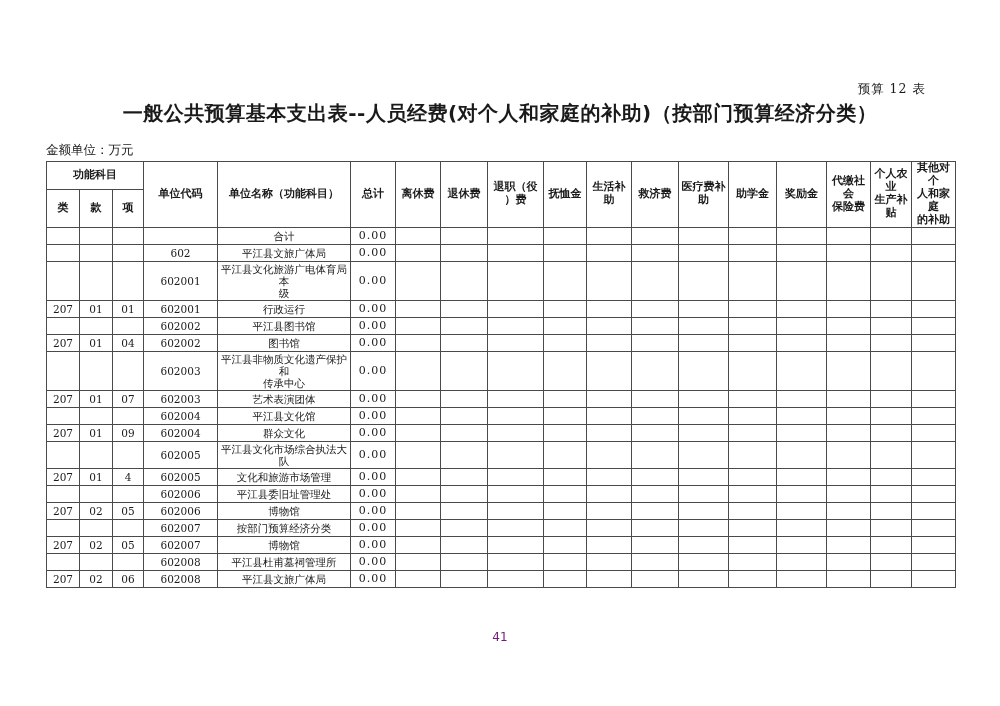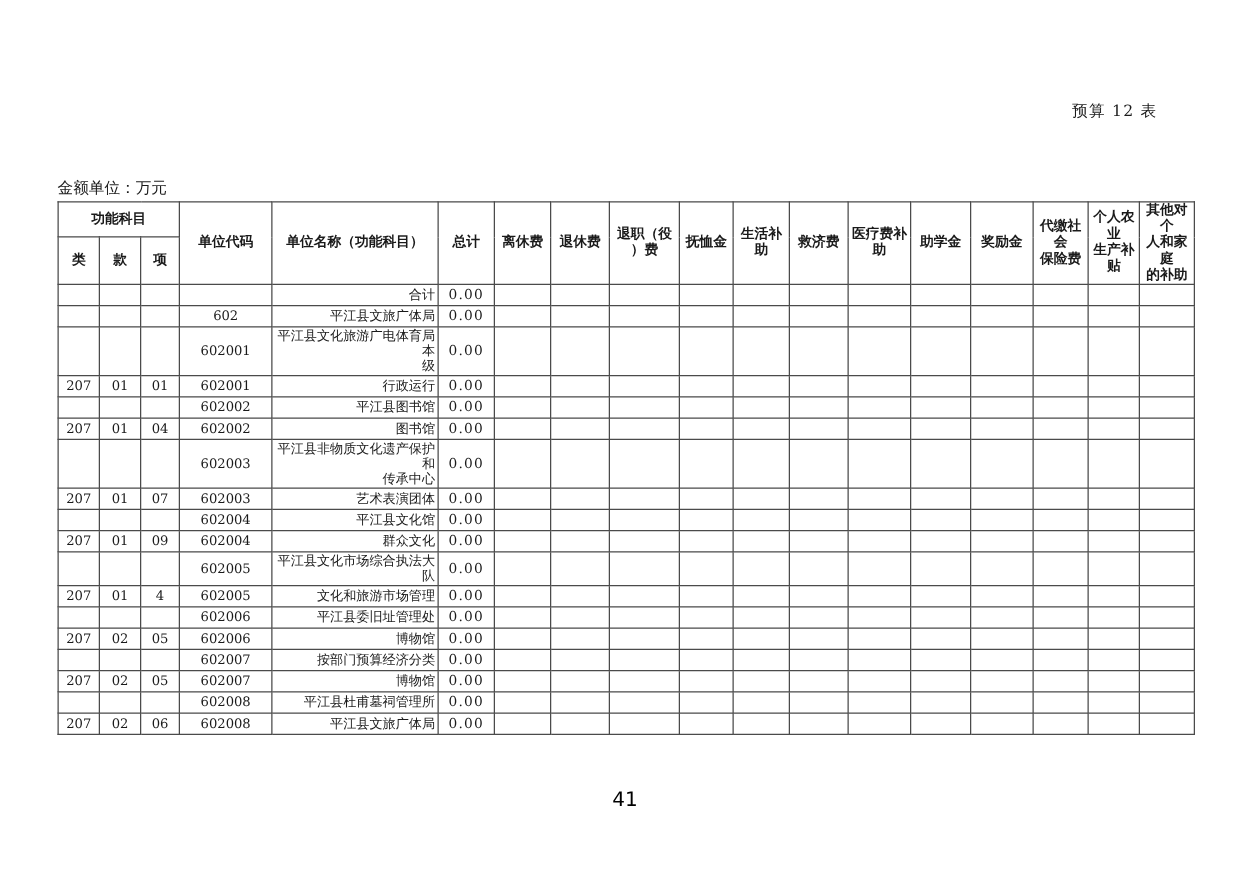--- a/index.html
+++ b/index.html
@@ -56,41 +56,42 @@
     line-height: 1.18;
     white-space: pre-line;
   }
   tr.hdr-top th { height: 18px; }
   tr.hdr-sub th { height: 24px; }
   tbody td {
     font-size: 10.5px;
     height: 17px;
     line-height: 1.15;
   }
-  tbody td.name { white-space: pre-line; padding: 1px 2px; text-align: right; }
+  tbody td.name { white-space: pre-line; padding: 1px 2px; }
   tbody td.num {
     font-size: 11px;
     letter-spacing: 1px;
   }
   .page-number {
     position: absolute;
     top: 630px; left: 0; width: 100%;
     text-align: center;
     font-family: "DejaVu Sans", sans-serif;
-    font-size: 16px;
-    color: #000000;
+    font-size: 12px;
+    color: #701a75;
   }
 </style>
 </head>
 <body>
 
 <div class="page">
 
   <div class="table-tag">预算 12 表</div>
 
+  <div class="title">一般公共预算基本支出表--人员经费(对个人和家庭的补助)（按部门预算经济分类）</div>
 
   <div class="meta">
     <span>金额单位：万元</span>
   </div>
 
   <table class="budget">
     <colgroup>
       <col style="width:33px">
         <col style="width:33px">
         <col style="width:31px">

